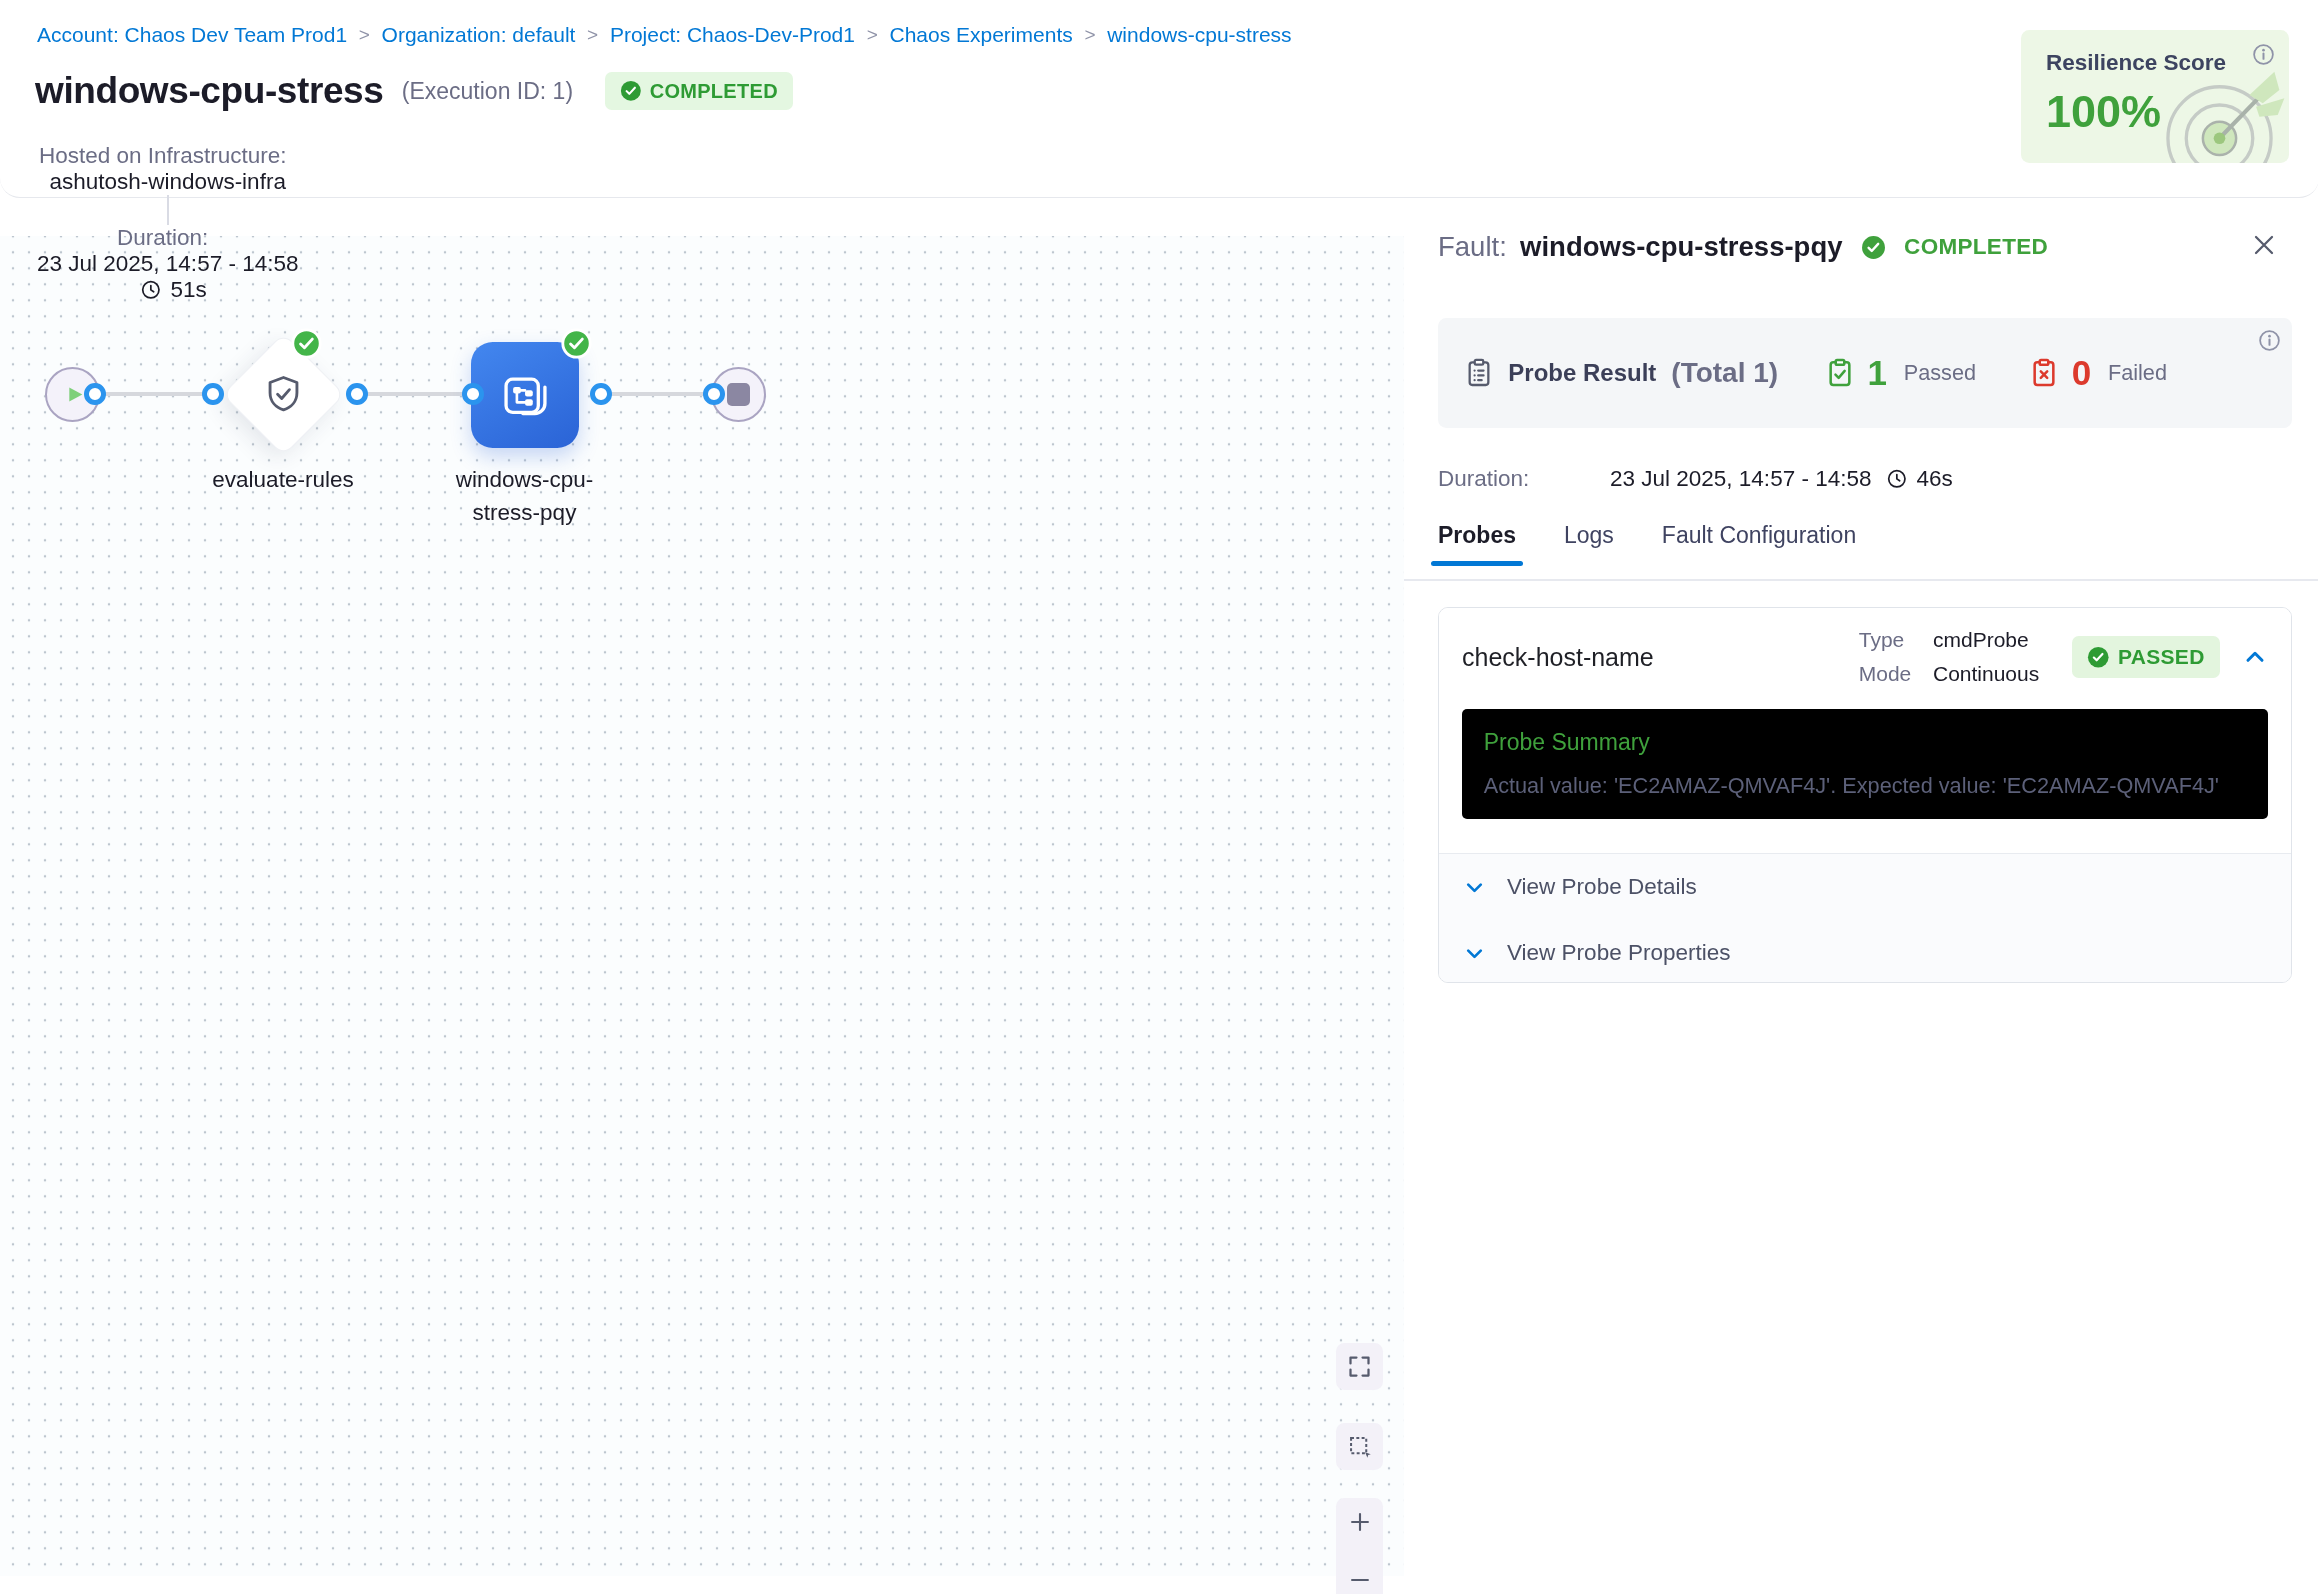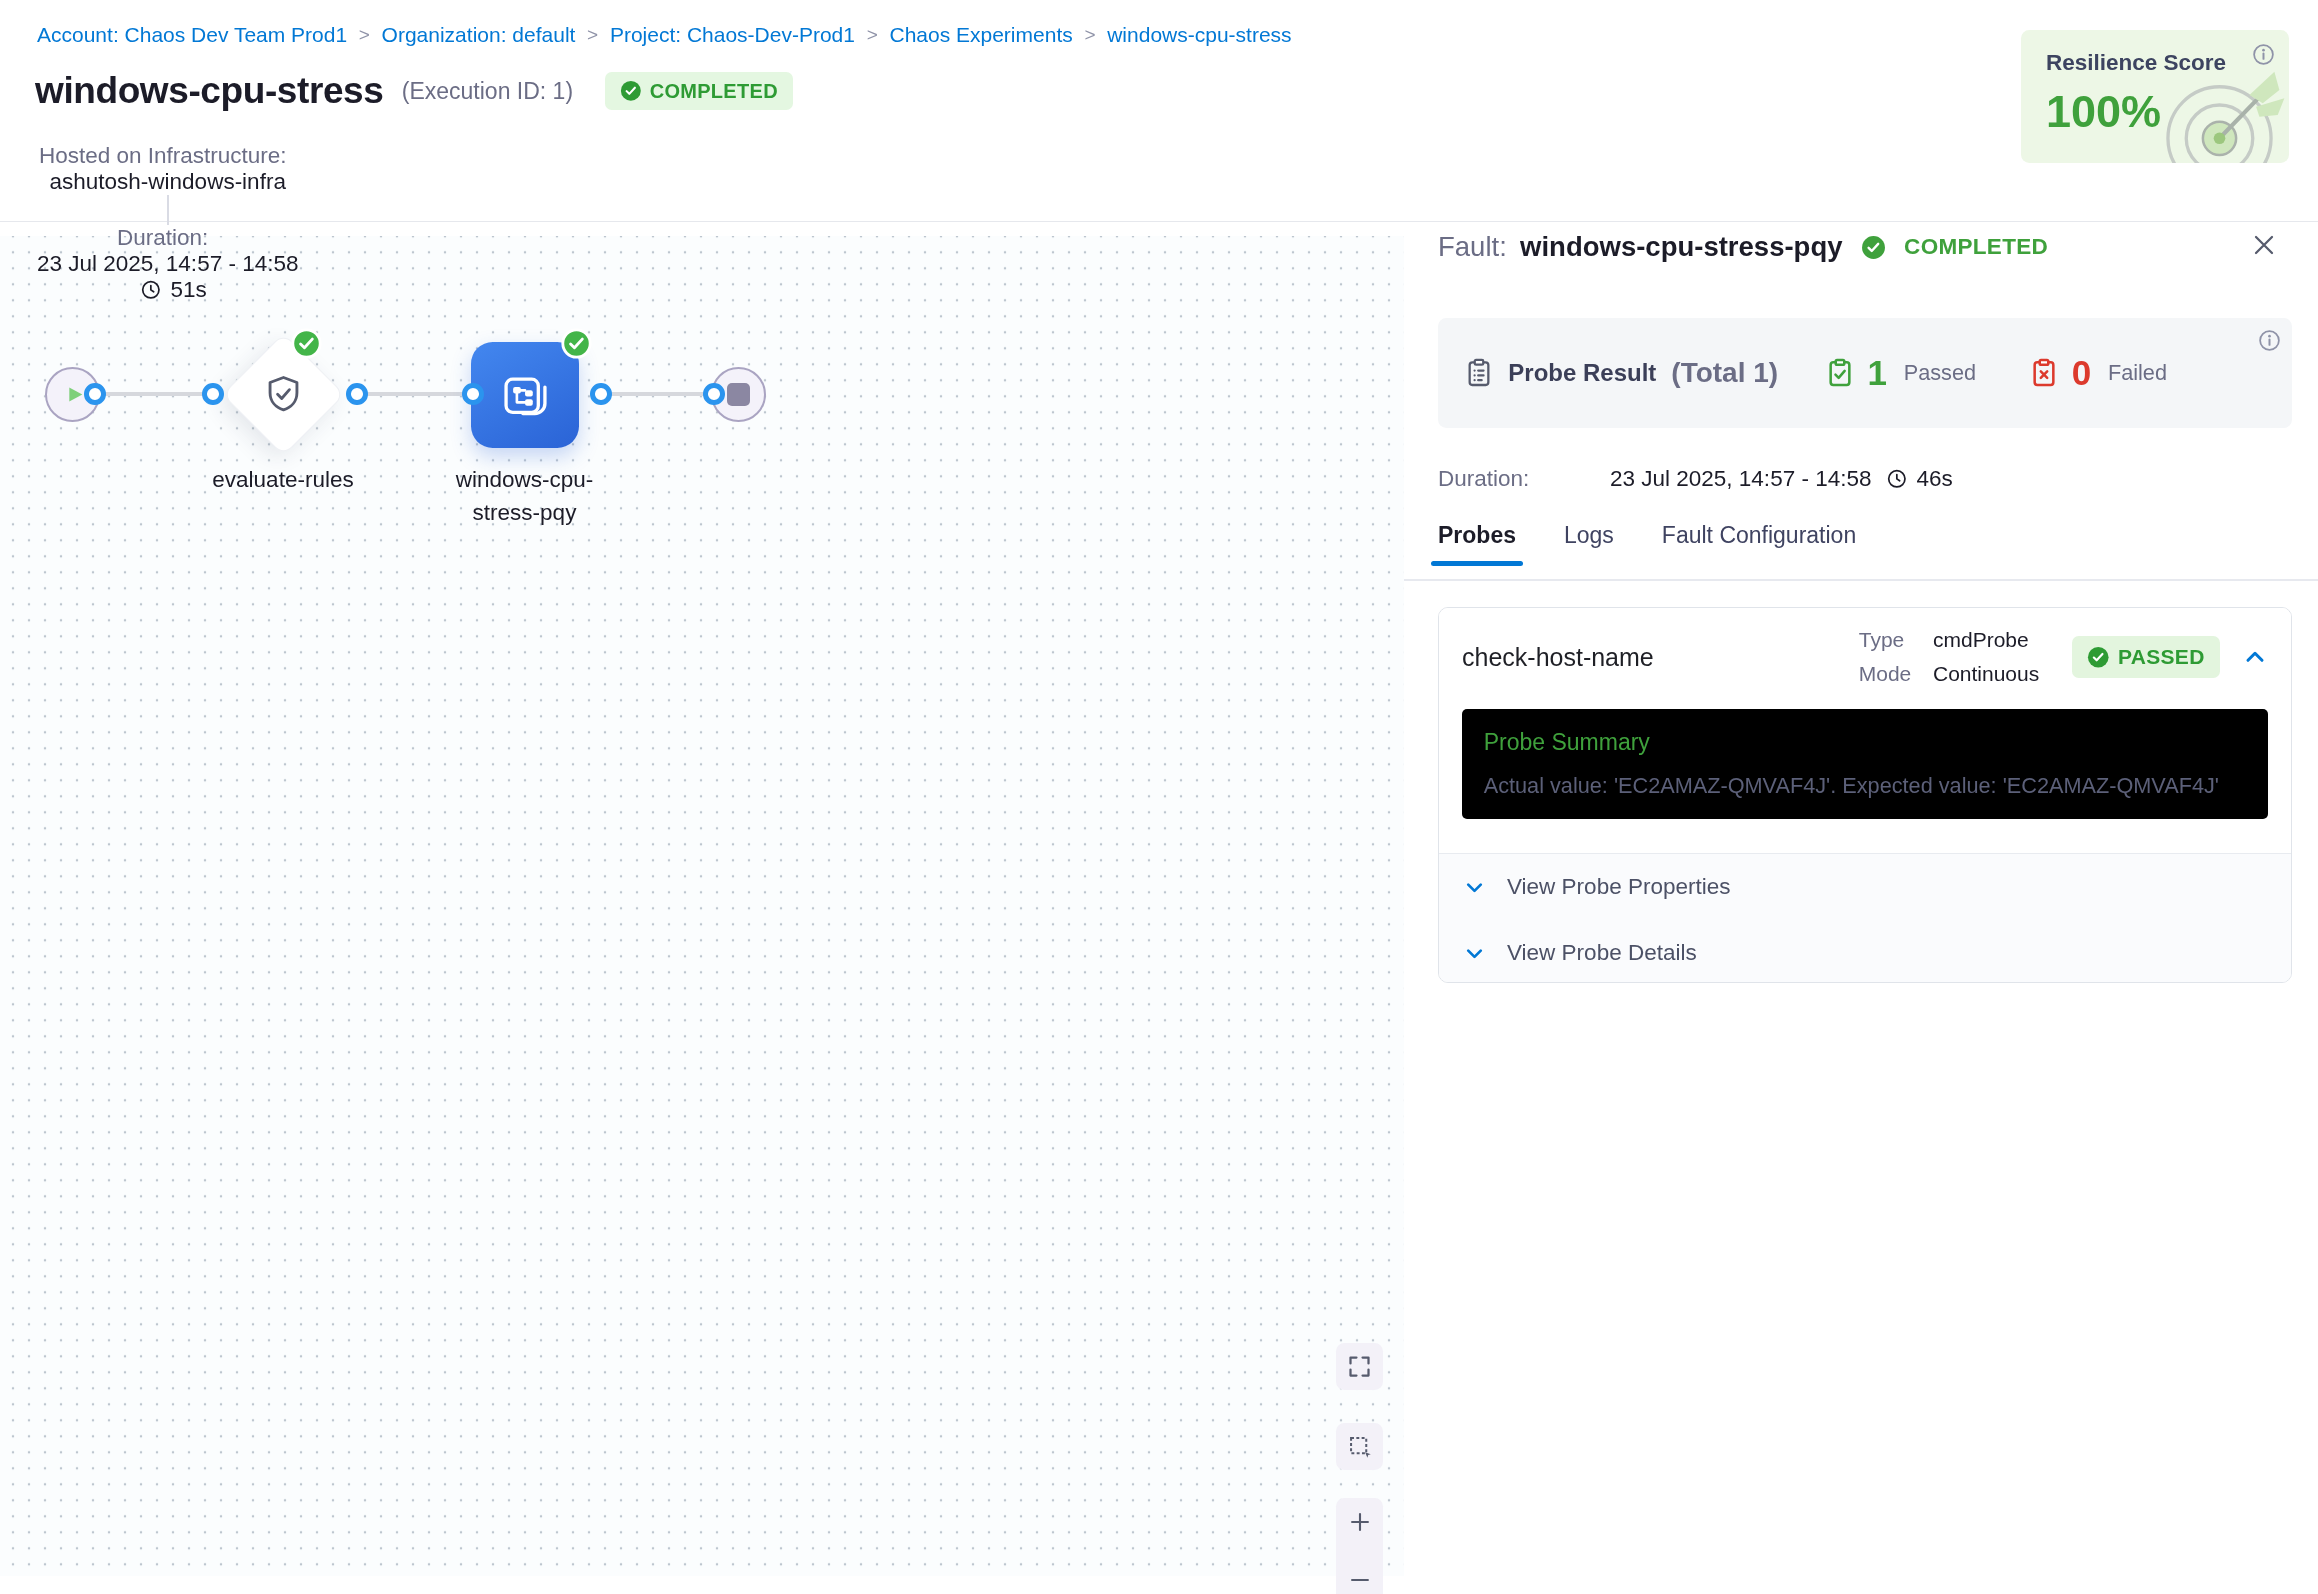--- a/index.html
+++ b/index.html
@@ -1,21 +1,21 @@
 <!DOCTYPE html>
 <html style="font-size:13.3px"><head>
 <meta charset="utf-8">
 <style>
   * { margin:0; padding:0; box-sizing:border-box; }
   html,body { width:2319px; height:1594px; overflow:hidden; background:#fff;
     font-family:"Liberation Sans","DejaVu Sans",sans-serif; color:#1c1c28; }
 
   
-  .hdr { position:absolute; top:0; left:0; width:2319px; height:222px; background:#fff;
-         border-bottom:0.8px solid #e6e8ed; z-index:5; }
+  .hdr { position:absolute; top:0; left:0; width:2319px; height:198px; background:#fff;
+         border-bottom:0.8px solid #e6e8ed; z-index:5;border-radius:20px; }
   .crumbs { position:absolute; top:23px; left:37px; display:flex; align-items:center; gap:11.7px;
             font-size:21px; }
   .crumbs .crumb { color:#0278d5; cursor:pointer; }
   .crumbs .sep { color:#8f93a8; font-size:19px; }
   .titleRow { position:absolute; top:70px; left:35px; display:flex; align-items:center; gap:18.3px; }
   .titleRow h1 { font-size:37px; font-weight:bold; color:#1c1c28; letter-spacing:-0.4px; }
   .execId { font-size:23px; color:#6b6d85; }
   .badge-green { display:inline-flex; align-items:center; gap:8.3px; background:#e4f7e1;
                  border-radius:6.7px; padding:7.5px 15px; margin-left:13.3px; }
   .badge-green .txt { font-size:20px; font-weight:bold; color:#2e9b34; letter-spacing:0.3px; }
@@ -389,26 +389,26 @@
       <div class="sx">Actual value: 'EC2AMAZ-QMVAF4J'. Expected value: 'EC2AMAZ-QMVAF4J'</div>
     </div>
 
     <div class="pcFoot">
       <div class="viewRow">
         <span class="ic">
           <svg width="25" height="25" viewBox="0 0 24 24" fill="none" stroke="#0278d5" stroke-width="2.6" stroke-linecap="round" stroke-linejoin="round">
               <path d="M6 9.2l6 6 6-6"></path>
             </svg>
         </span>
-        <span>View Probe Properties</span>
+        <span>View Probe Details</span>
       </div>
       <div class="viewRow">
         <span class="ic">
           <svg width="25" height="25" viewBox="0 0 24 24" fill="none" stroke="#0278d5" stroke-width="2.6" stroke-linecap="round" stroke-linejoin="round">
               <path d="M6 9.2l6 6 6-6"></path>
             </svg>
         </span>
-        <span>View Probe Details</span>
+        <span>View Probe Properties</span>
       </div>
     </div>
   </div>
 </aside>
 
 
 </body></html>

